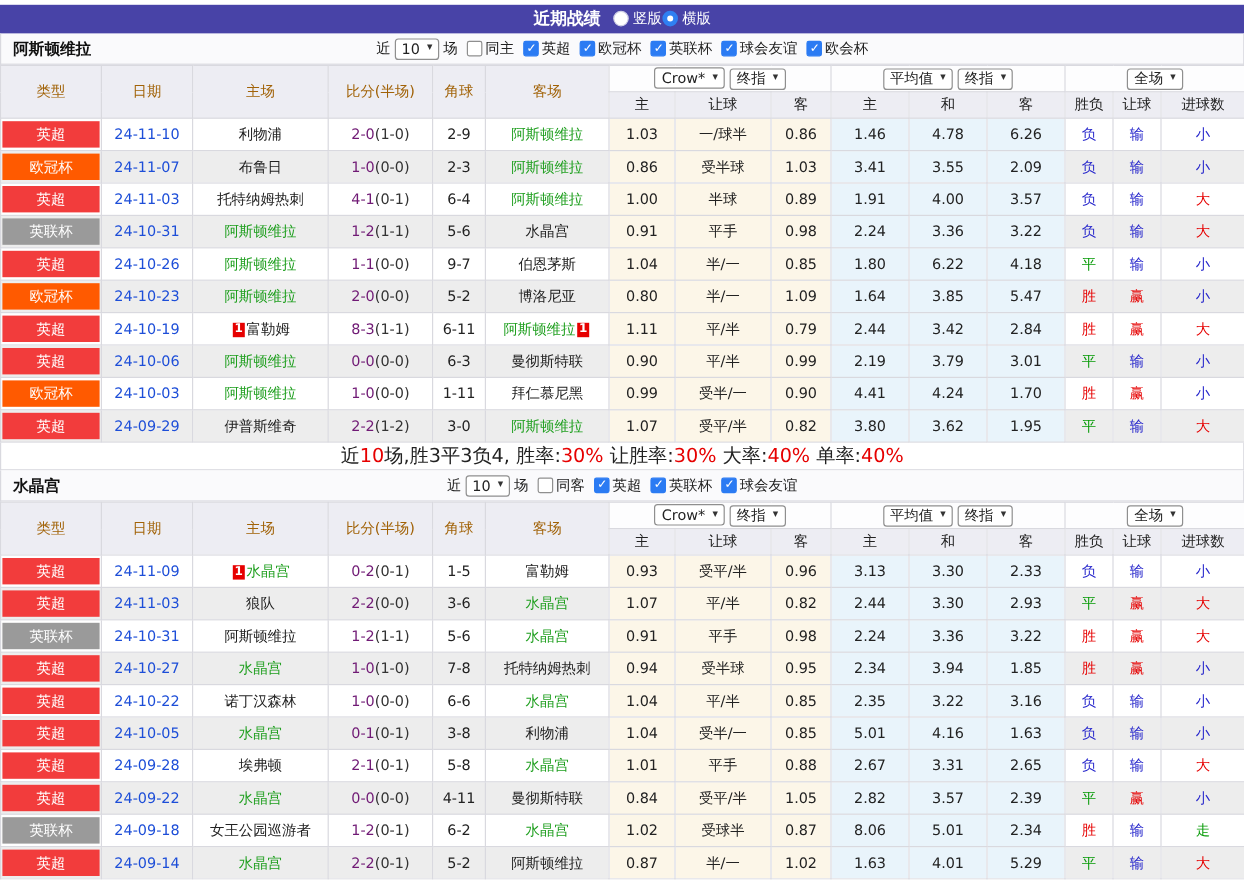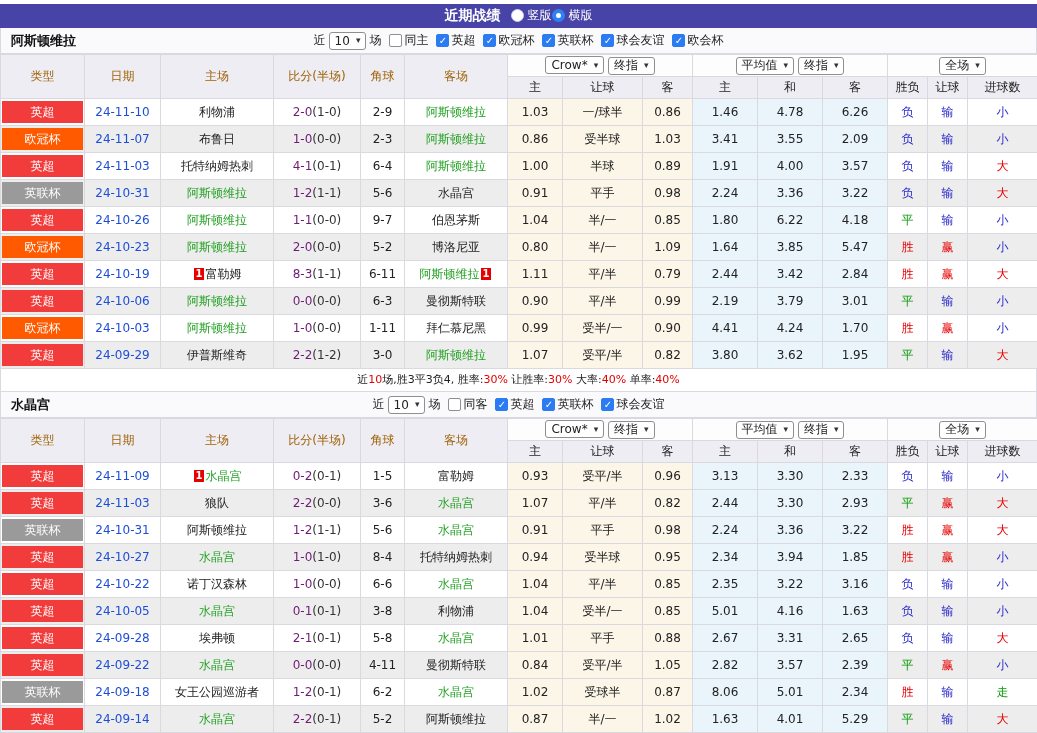--- a/index.html
+++ b/index.html
@@ -26,21 +26,21 @@
   tbody tr.alt td{background:#ededed;}
   td.codds{background:#fcf6e8 !important;}
   td.cavg{background:#e9f4fb !important;}
   .badge{margin:1px;height:22px;line-height:22px;color:#fff;font-size:12px;}
   .team{color:#222;}
   .team.self{color:#21a021;}
   .card{display:inline-block;background:#e60000;color:#fff;font-size:10px;line-height:12px;height:12px;padding:0 2px;vertical-align:1px;font-weight:bold;margin:0 1px;}
   .sc{color:#701a75;}
   .half{color:#333;}
   .res{font-weight:normal;}
-  .summary{height:22px;line-height:22px;text-align:center;border:1px solid #d9d9df;border-top:none;background:#fff;font-size:11px;color:#222;}
+  .summary{height:22px;line-height:22px;text-align:center;border:1px solid #d9d9df;border-top:none;background:#fff;font-size:16px;color:#222;}
   .summary .red{color:#e60000;}
   .date{color:#1d4ed8;}
 </style>
 </head>
 <body>
 
 <div class="titlebar">
   <span class="title">近期战绩</span>
   <span id="titlebar-radios"><label class="rlab">
         <span class="rd"></span>
@@ -499,21 +499,21 @@
           <td><span class="res" style="color: rgb(230, 0, 0);">赢</span></td>
           <td><span class="res" style="color: rgb(230, 0, 0);">大</span></td>
         </tr>
         <tr class="alt">
           <td>
             <div class="badge" style="background: rgb(242, 60, 60);">英超</div>
           </td>
           <td class="date">24-10-27</td>
           <td><span class="team self">水晶宫</span></td>
           <td><span class="sc">1-0</span><span class="half">(1-0)</span></td>
-          <td>8-4</td>
+          <td>7-8</td>
           <td><span class="team">托特纳姆热刺</span></td>
           <td class="codds">0.94</td>
           <td class="codds">受半球</td>
           <td class="codds">0.95</td>
           <td class="cavg">2.34</td>
           <td class="cavg">3.94</td>
           <td class="cavg">1.85</td>
           <td><span class="res" style="color: rgb(230, 0, 0);">胜</span></td>
           <td><span class="res" style="color: rgb(230, 0, 0);">赢</span></td>
           <td><span class="res" style="color: rgb(39, 39, 204);">小</span></td>

